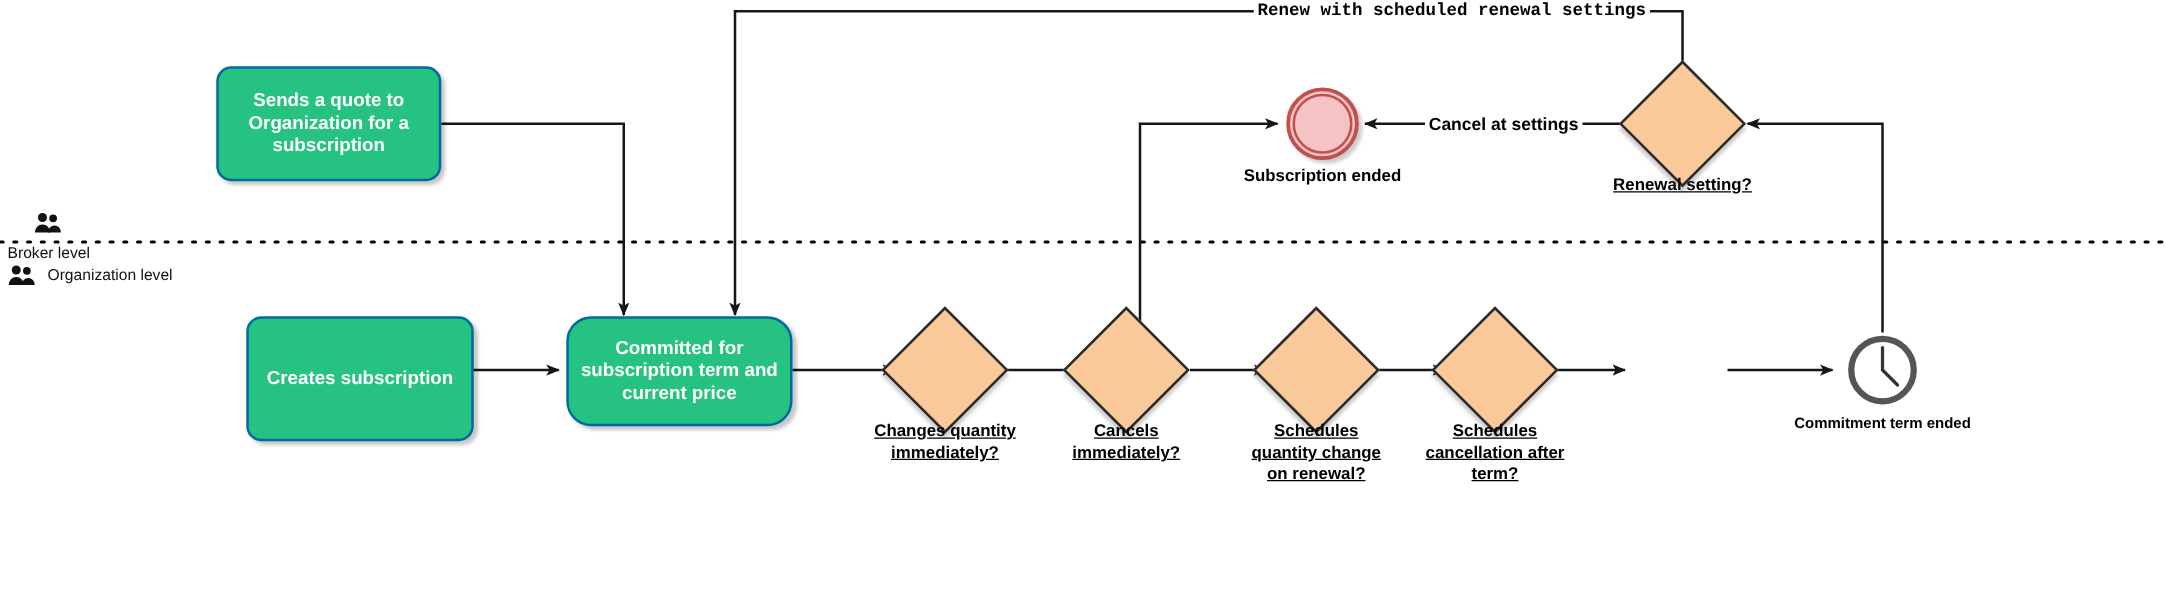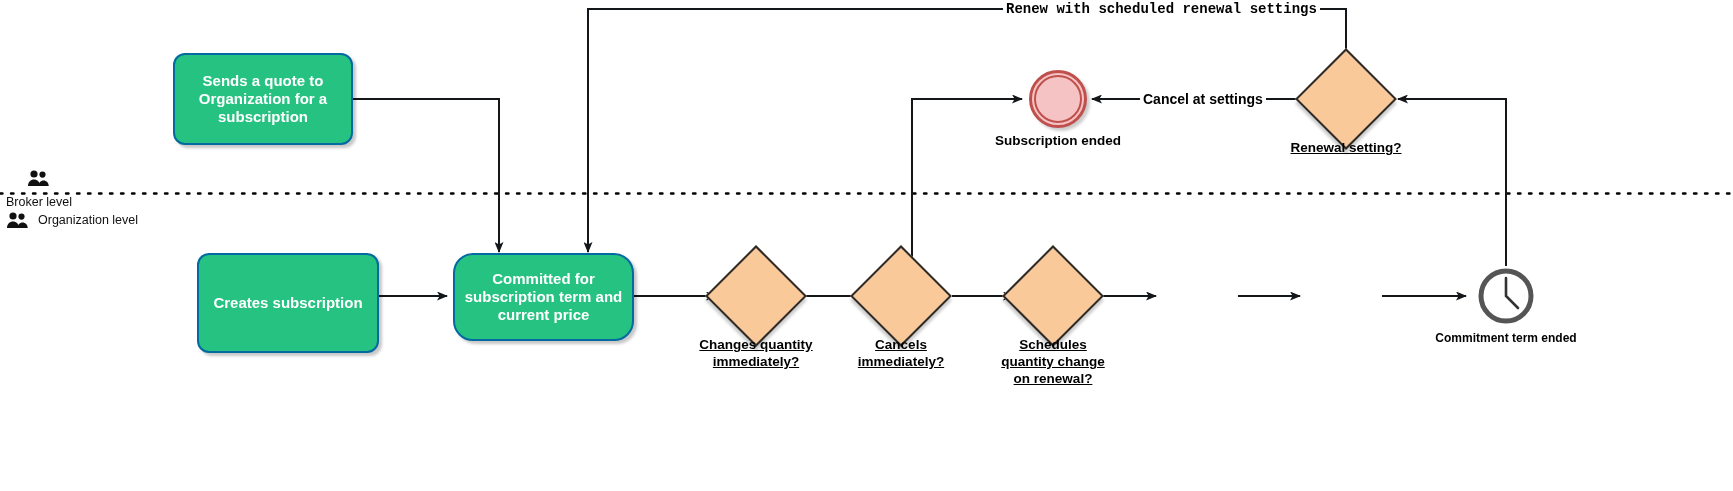--- a/index.html
+++ b/index.html
@@ -136,20 +136,24 @@
   <div class="gw" style="left:832px;top:260px;margin-left:33px;">
     <div class="shape"></div>
     <div class="lbl">Cancels immediately?</div>
   </div>
 
   <div class="gw" style="left:1017px;top:260px;">
     <div class="shape"></div>
     <div class="lbl">Schedules quantity change on renewal?</div>
   </div>
 
+  <div class="gw" style="left:1160px;top:260px;">
+    <div class="shape"></div>
+    <div class="lbl">Schedules cancellation after term?</div>
+  </div>
 
 
   <div class="gw" style="left:1310px;top:63px;">
     <div class="shape"></div>
     <div class="lbl">Renewal setting?</div>
   </div>
 
   <div class="endev" style="left:1029px;top:70px;">
     <div class="ring"></div>
     <div class="ring2"></div>

